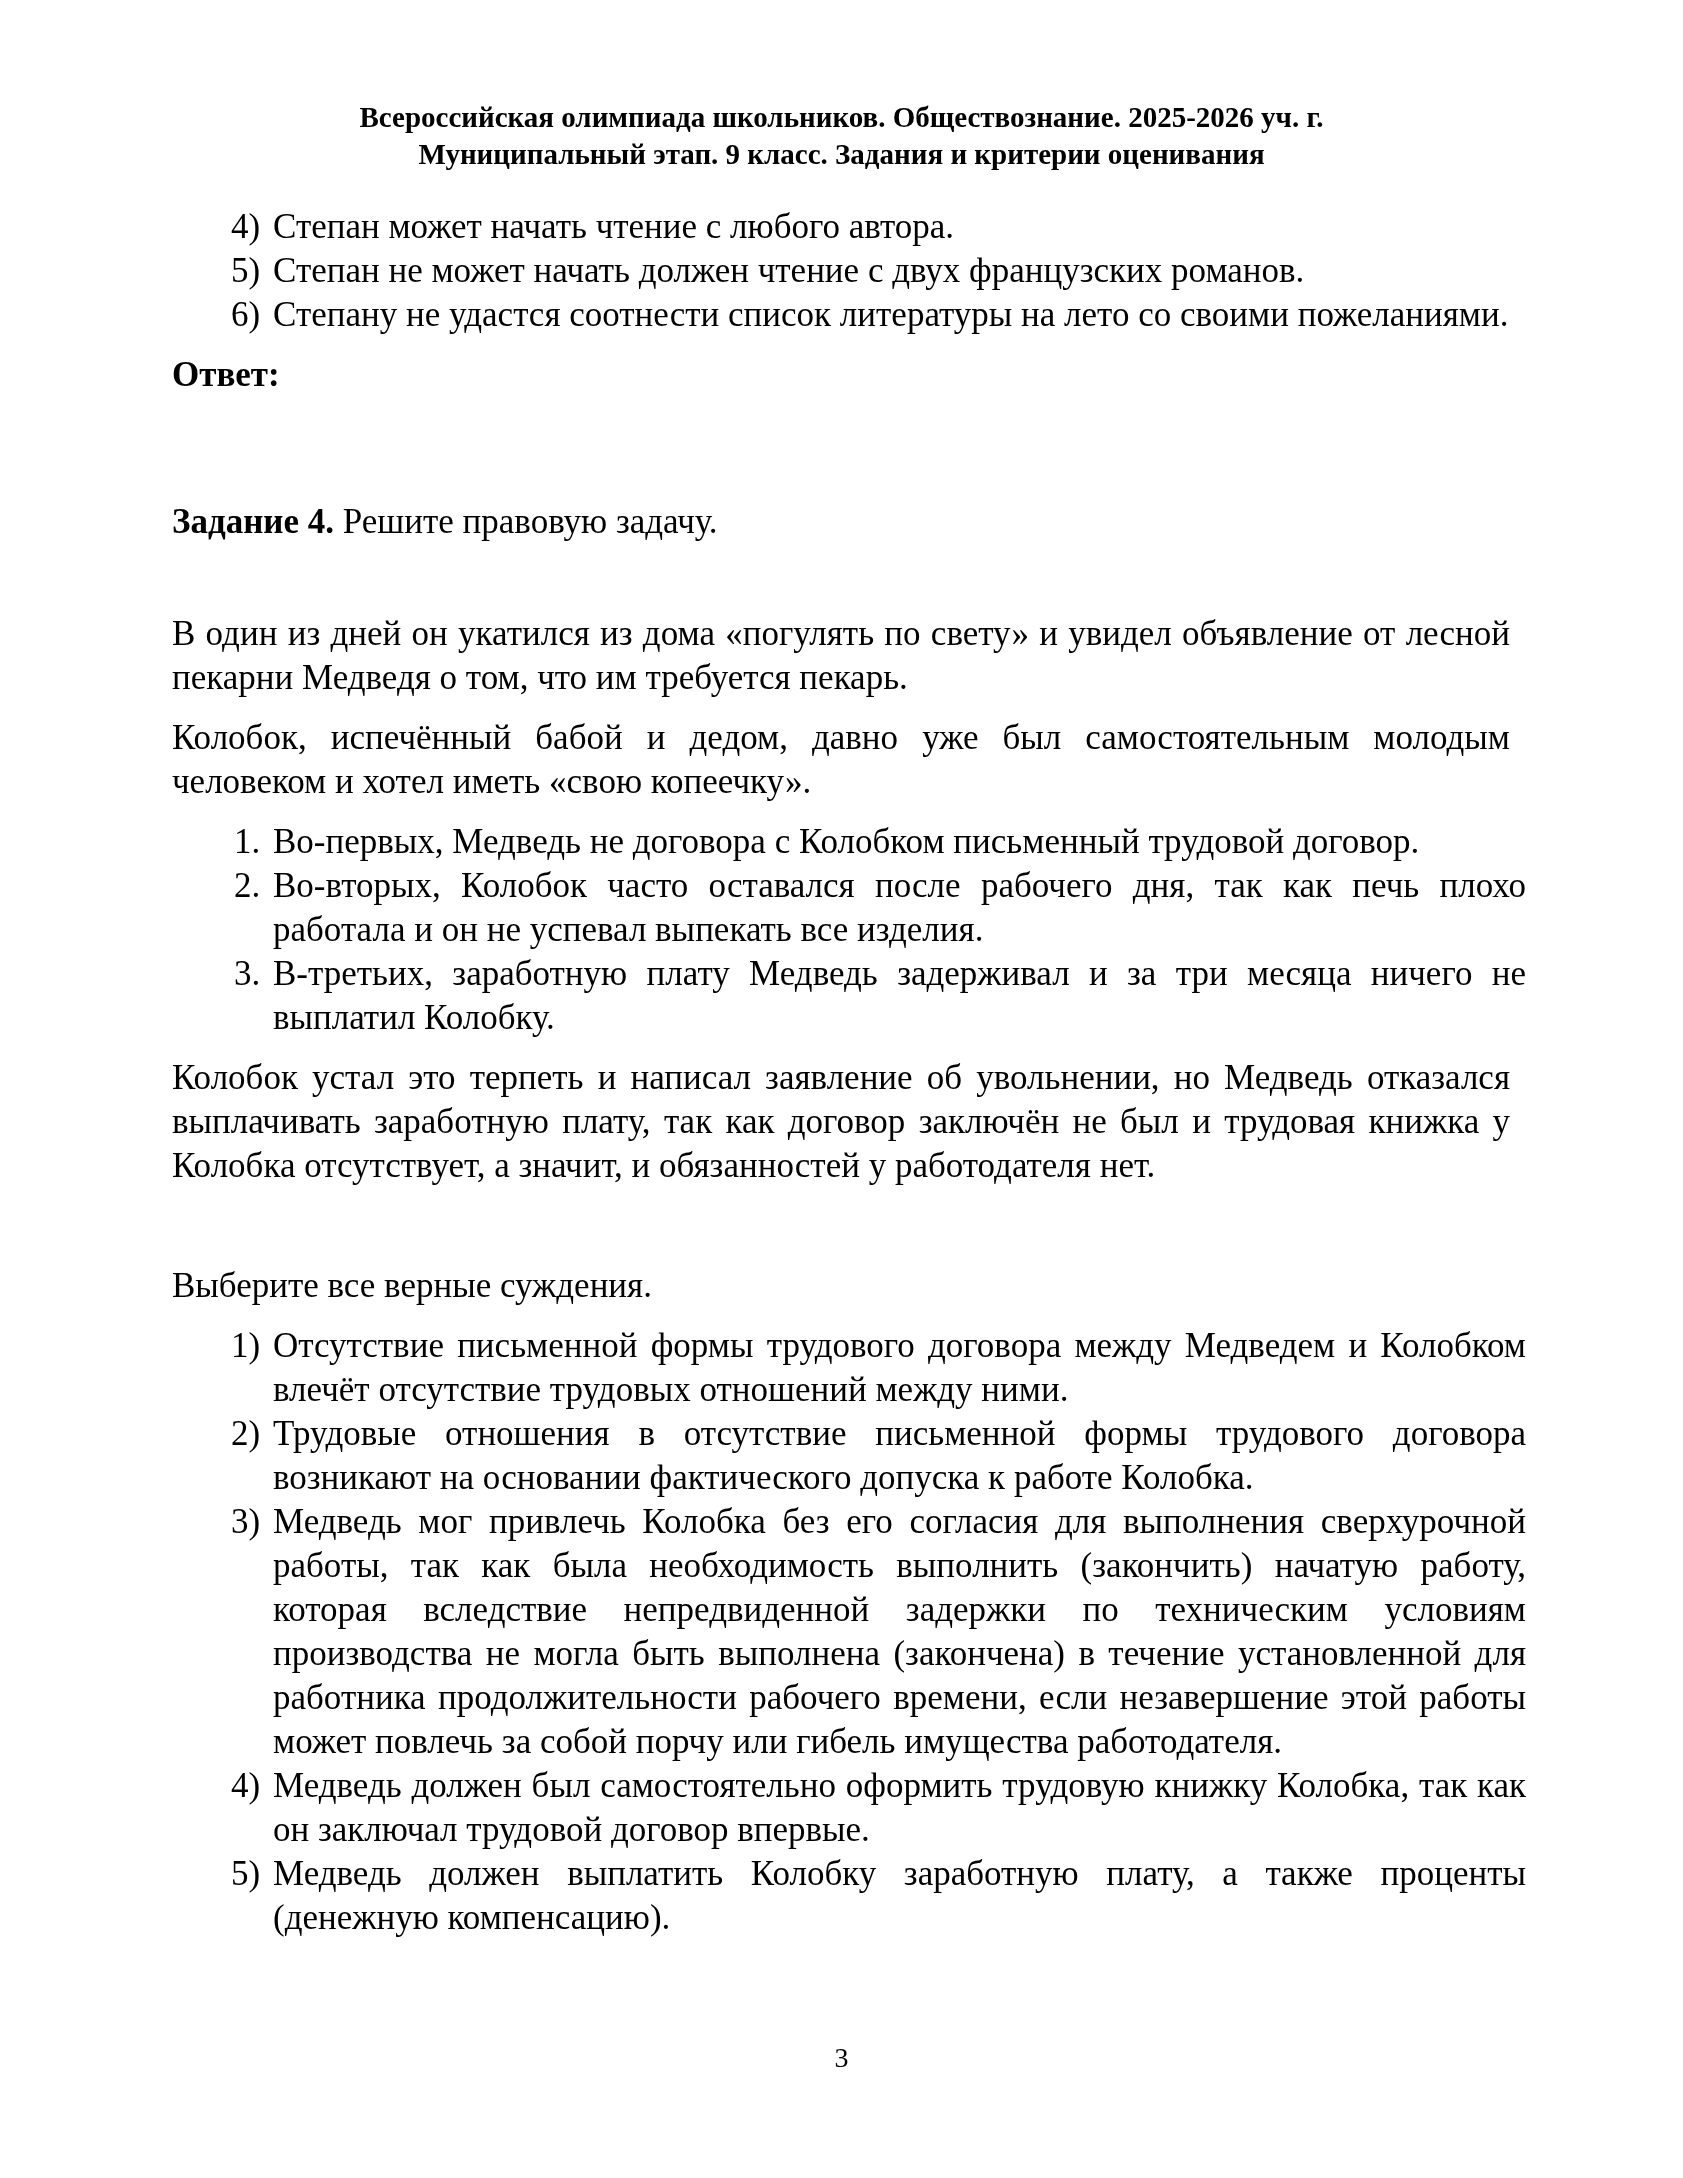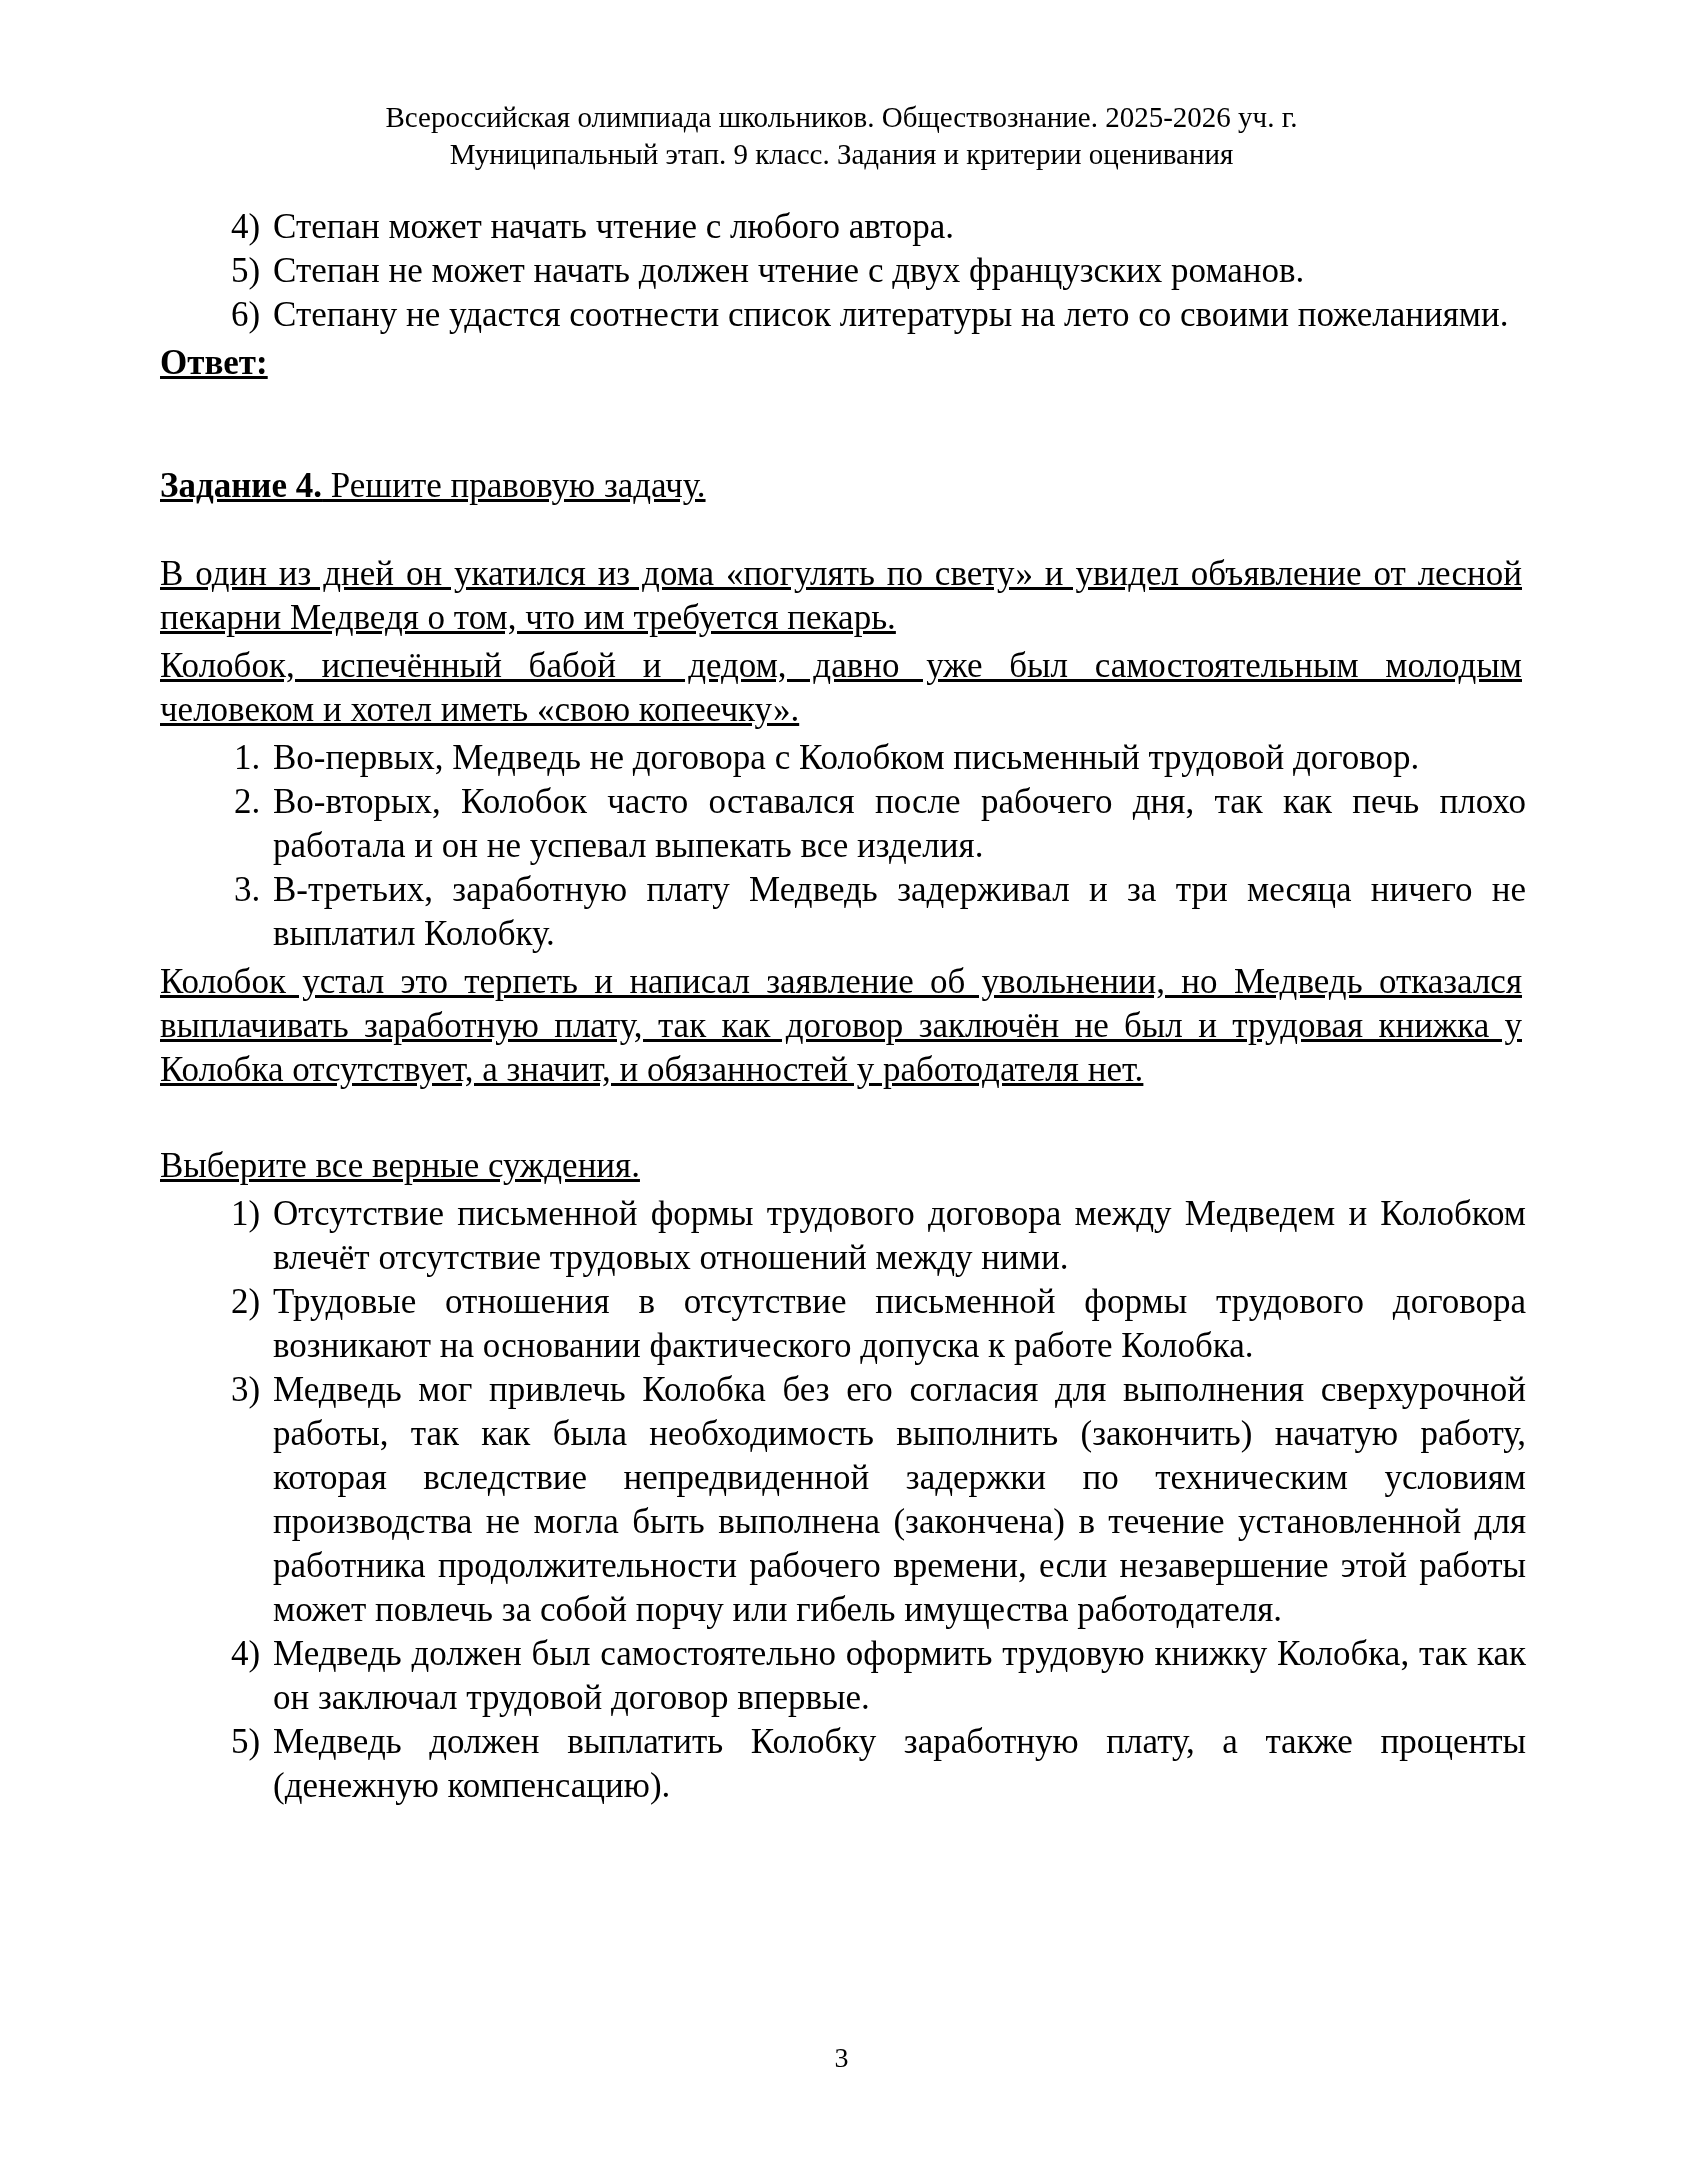--- a/index.html
+++ b/index.html
@@ -1,22 +1,22 @@
 <!DOCTYPE html>
 <html><head>
   <meta charset="utf-8">
   <style>
     html, body { margin: 0; padding: 0; background: #ffffff; }
     body { width: 1683px; height: 2178px; position: relative; overflow: hidden;
            font-family: "Liberation Serif", "DejaVu Serif", serif; color: #000000; }
     .page { position: absolute; left: 0; top: 0; width: 1683px; height: 2178px; }
     .header { position: absolute; left: 0; width: 1683px; top: 99px; text-align: center;
-              font-size: 29px; line-height: 37px; }
+              font-size: 29px; line-height: 37px; font-weight: bold; }
     .content { position: absolute; left: 156px; width: 1370px; font-size: 35px; line-height: 44px; }
-    .para { text-align: justify; margin: 4px; text-decoration: underline; }
+    .para { text-align: justify; margin: 16px; }
     .item { position: relative; padding-left: 117px; text-align: justify; margin: 0; }
     .item .num { position: absolute; left: 78px; top: 0; }
     .item.paren .num { left: 75px; }
     .bold { font-weight: bold; }
     .gap { height: 44px; }
     .gap-small { height: 36px; }
     .pagenum { position: absolute; left: 0; width: 1683px; top: 2042px; text-align: center; font-size: 28px; }
   </style>
 </head>
 <body>

